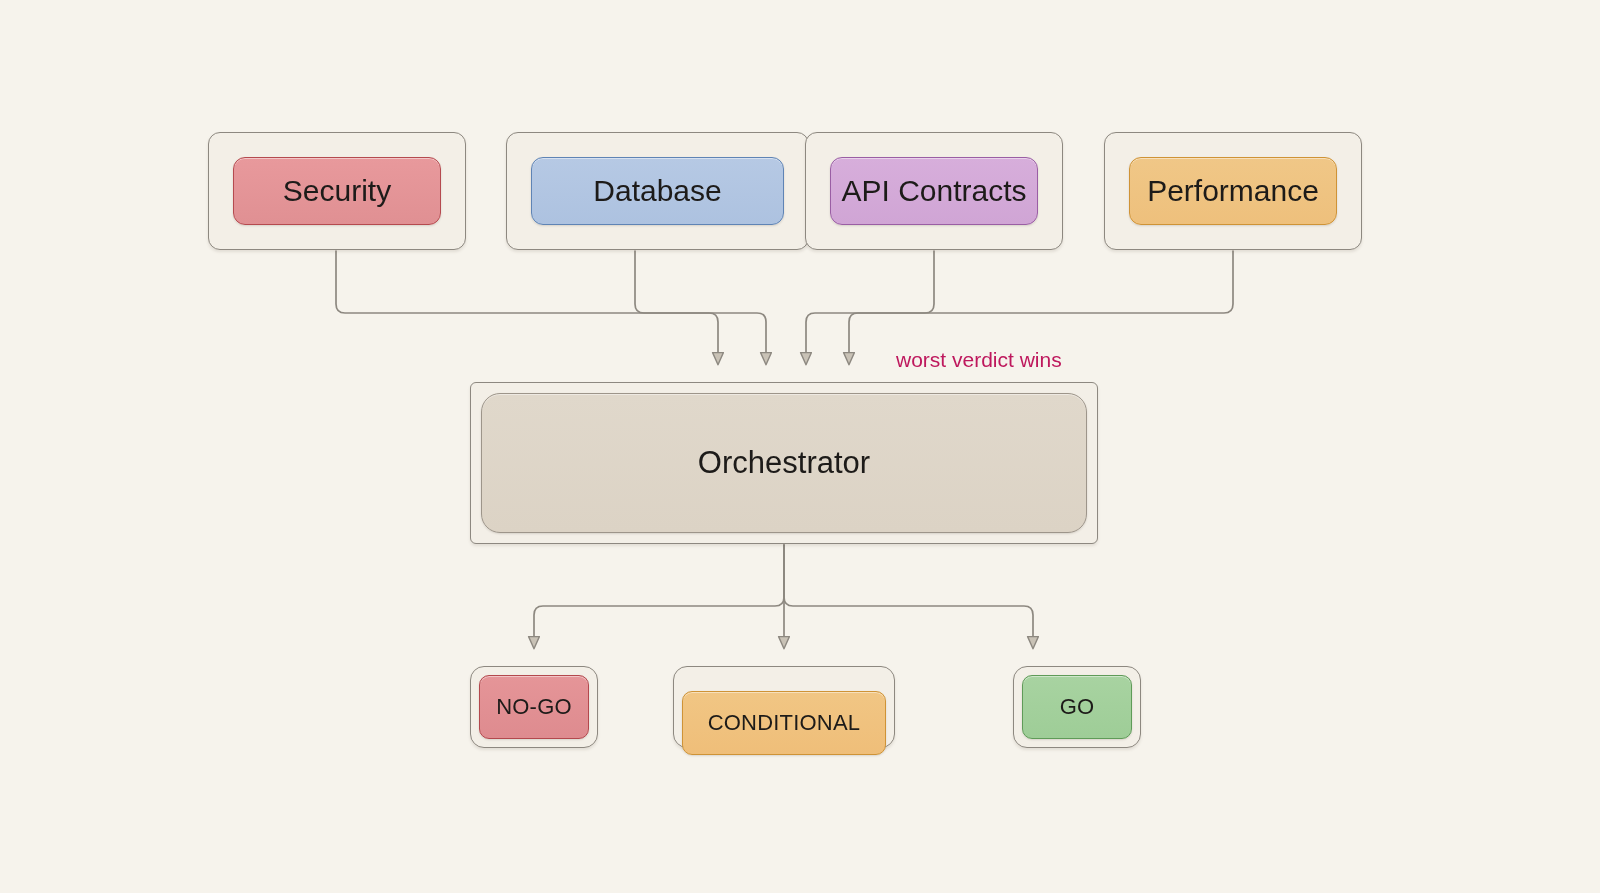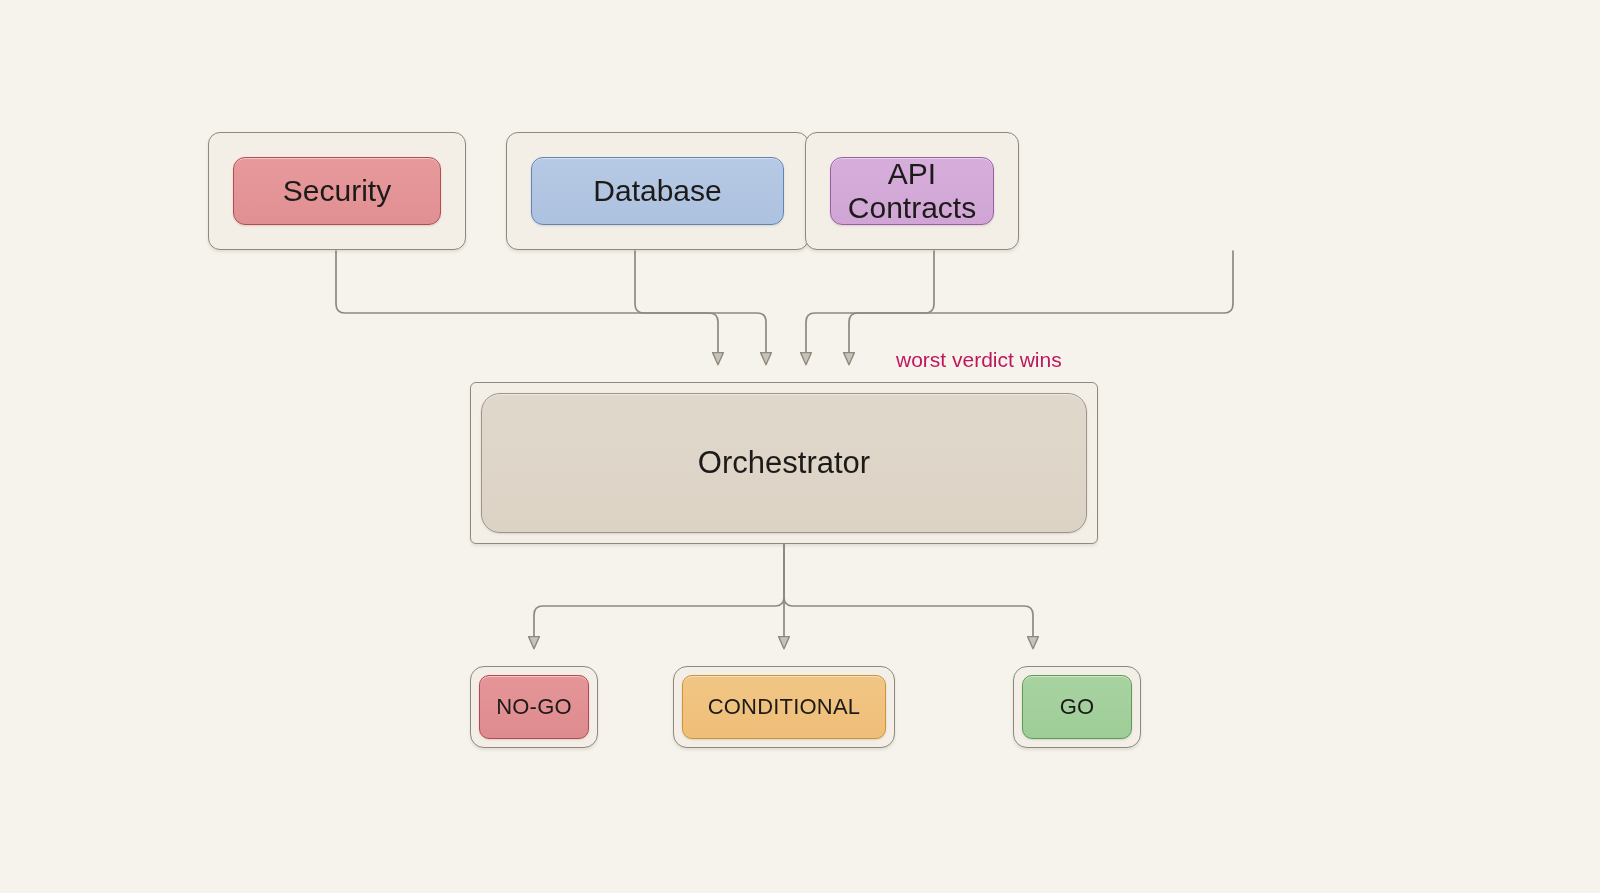--- a/index.html
+++ b/index.html
@@ -94,20 +94,21 @@
 
   .n-nogo { left: 470px; width: 128px; }
   .n-nogo .inner {
     background: linear-gradient(180deg, #e59598 0%, #de8b8f 100%);
     border: 1.6px solid #b3484d;
   }
   .n-conditional { left: 673px; width: 222px; }
   .n-conditional .inner {
     background: linear-gradient(180deg, #f1c684 0%, #efbe79 100%);
     border: 1.6px solid #cf9336;
+    margin-top: 16px;
   }
   .n-go { left: 969px; width: 128px; margin-left: 44px; }
   .n-go .inner {
     background: linear-gradient(180deg, #a8d3a1 0%, #9ecd97 100%);
     border: 1.6px solid #5f9b58;
   }
 
   
   .edge-label {
     position: absolute;
@@ -149,24 +150,27 @@
   </svg>
 
   <div class="node agent n-security" style="left:208px; width:258px;">
     <div class="inner">Security</div>
   </div>
 
   <div class="node agent n-database" style="left:506px; width:303px;">
     <div class="inner">Database</div>
   </div>
 
-  <div class="node agent n-api" style="left:805px; width:214px;">
+  <div class="node agent n-api" style="left:805px; width:258px;">
     <div class="inner">API Contracts</div>
   </div>
 
+  <div class="node agent n-performance" style="left:1104px; width:258px;">
+    <div class="inner">Performance</div>
+  </div>
 
   <div class="edge-label">worst verdict wins</div>
 
   <div class="node n-orchestrator">
     <div class="inner">Orchestrator</div>
   </div>
 
   <div class="node verdict n-nogo">
     <div class="inner">NO-GO</div>
   </div>

